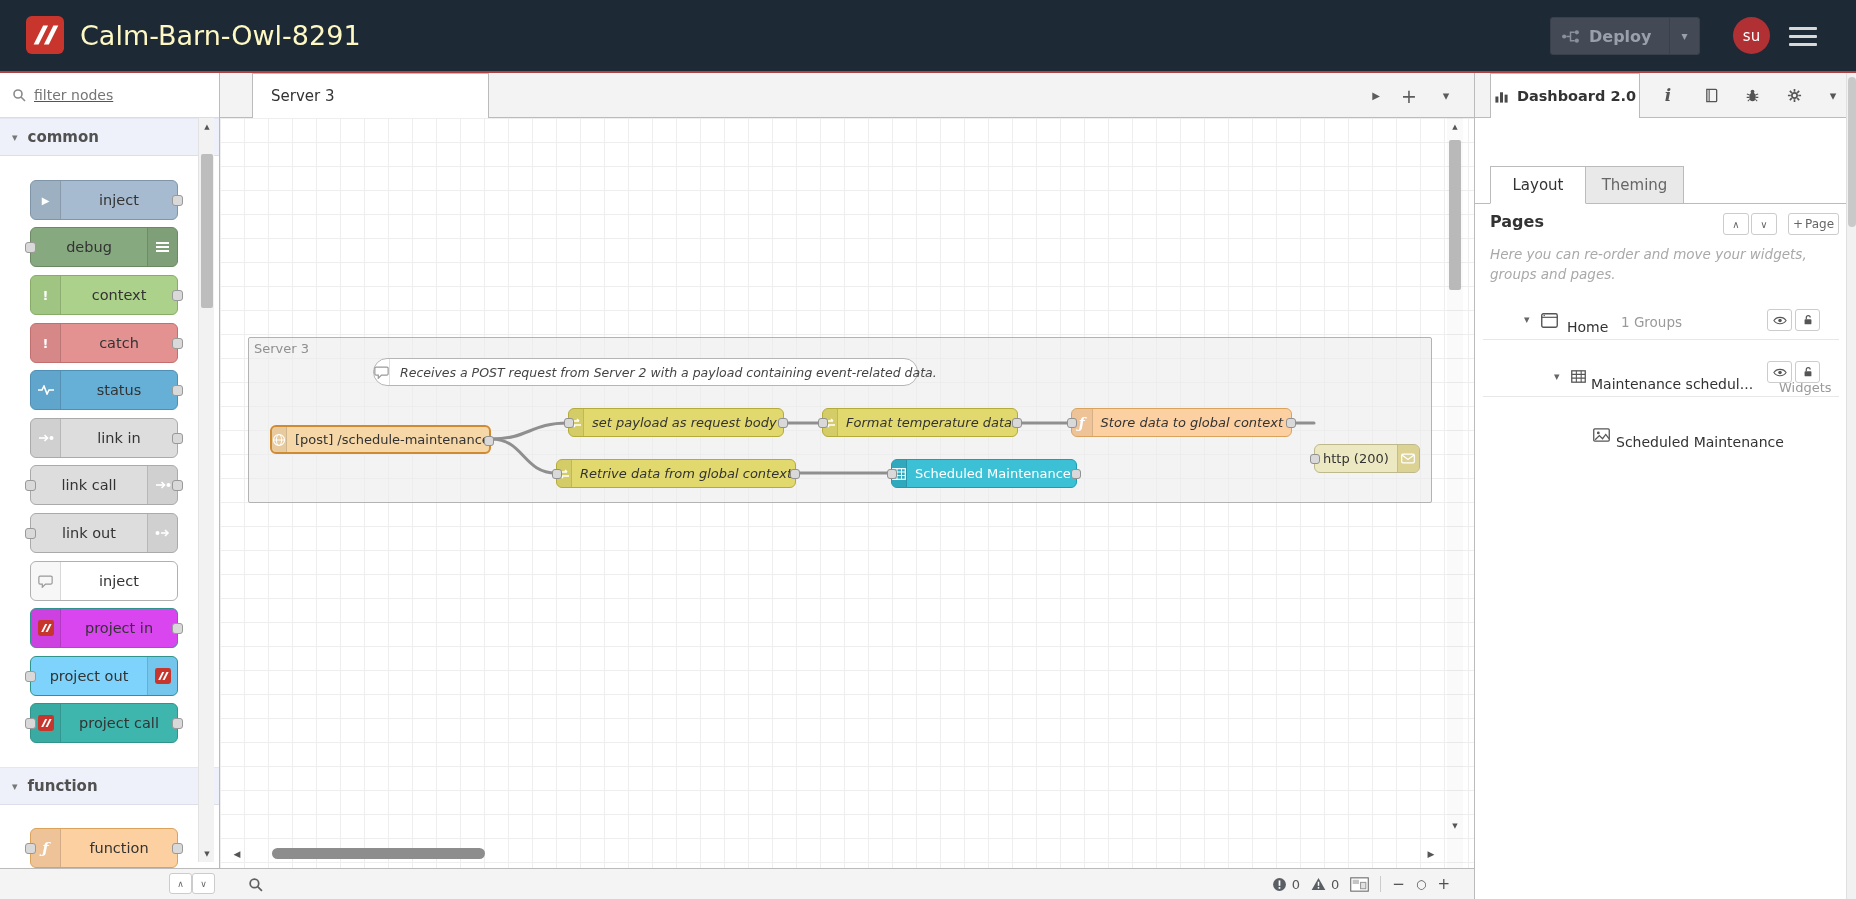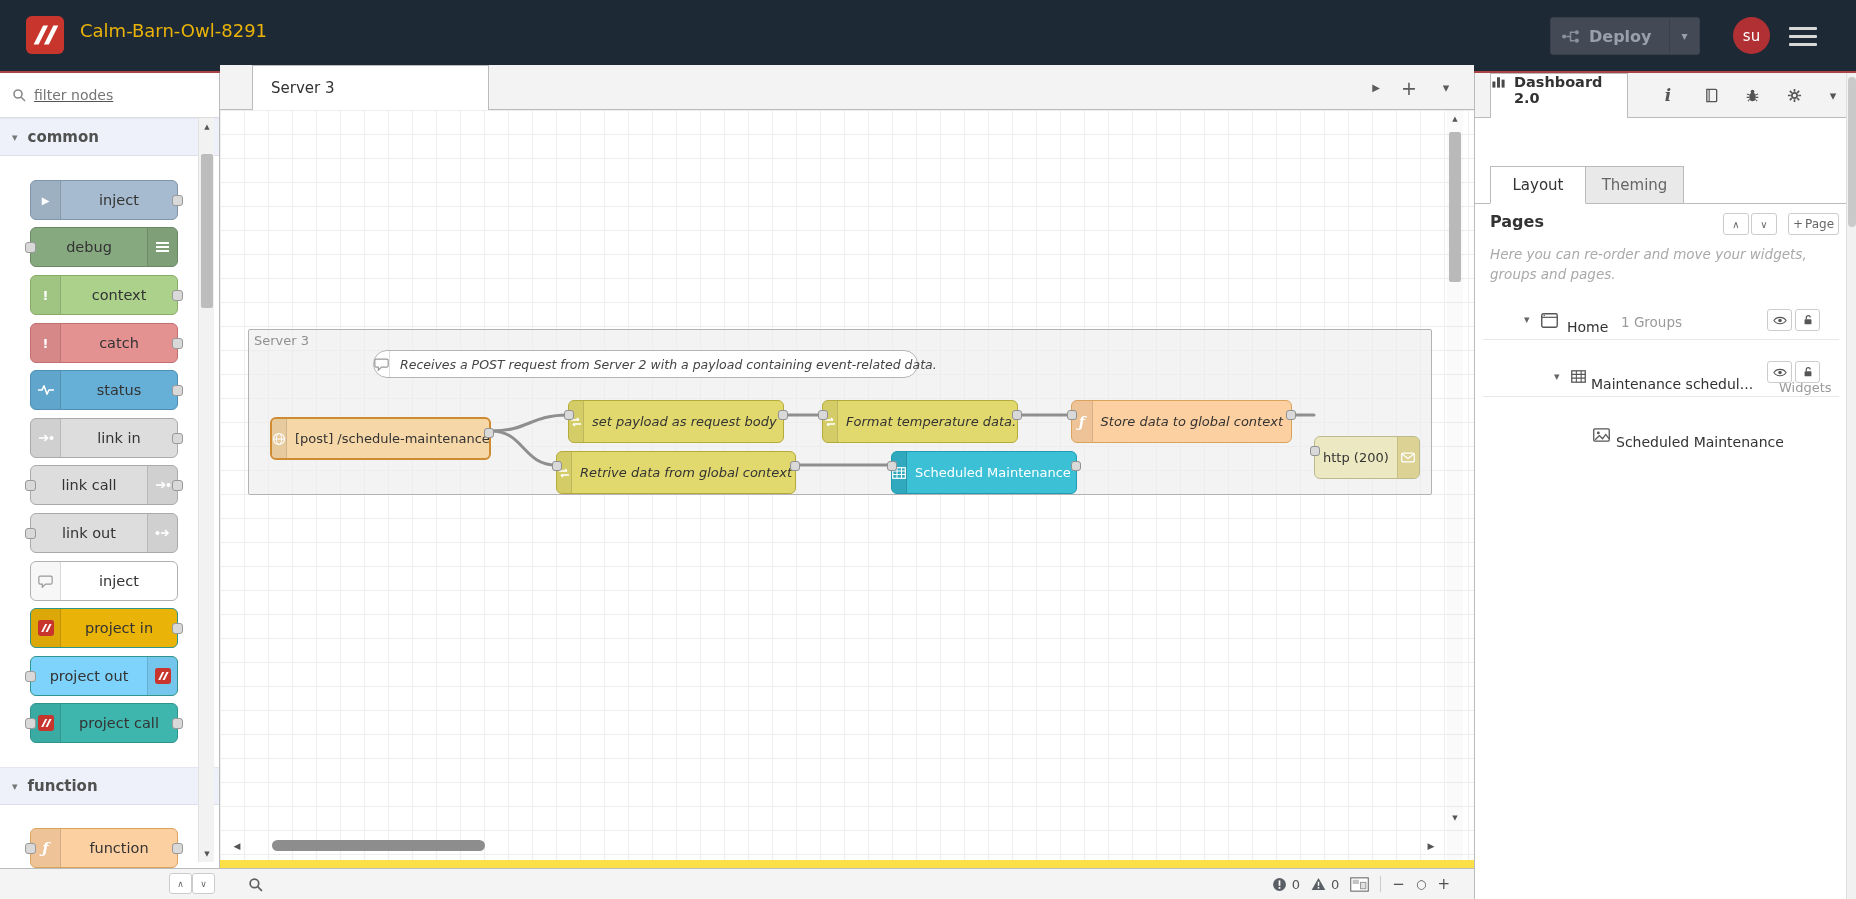--- a/index.html
+++ b/index.html
@@ -2,21 +2,21 @@
 <html><head>
 <meta charset="utf-8">
 <style>
   * { margin:0; padding:0; box-sizing:border-box; }
   html,body { width:1856px; height:899px; overflow:hidden; background:#fff;
     font-family:"DejaVu Sans","Liberation Sans",sans-serif; }
 
   
   .hdr { position:absolute; left:0; top:0; width:1856px; height:71px; background:#1e2936; }
   .logo { position:absolute; left:26px; top:16px; width:38px; height:38px; }
-  .app-title { position:absolute; left:80px; top:20px; color:#eab308; font-size:18px; }
+  .app-title { position:absolute; left:80px; top:20px; color:#fef9c3; font-size:27px; }
   .redline { position:absolute; left:0; top:71px; width:1856px; height:2px; background:#aa4444; }
   .deploy { position:absolute; left:1550px; top:17px; width:150px; height:38px; background:#434a56;
     border:1px solid #39404c; border-radius:3px; display:flex; align-items:center;
     color:#99a0ac; font-weight:bold; font-size:16px; cursor:default; }
   .dep-icon { margin:0 9px 0 10px; display:flex; }
   .dep-caret { margin-left:auto; width:30px; height:100%; border-left:1px solid #39404c;
     display:flex; align-items:center; justify-content:center; font-size:12px; }
   .avatar { position:absolute; left:1733px; top:17px; width:37px; height:37px; border-radius:50%;
     background:#b03034; color:#fff; display:flex; align-items:center; justify-content:center; font-size:15px; }
   .burger { position:absolute; left:1789px; top:27px; width:28px; cursor:pointer; }
@@ -44,36 +44,36 @@
     border-radius:3px; top:14px; }
   .pport.l { left:-6px; } .pport.r { right:-6px; }
   .bars i { display:block; width:13px; height:2px; background:#fff; margin:2px 0; }
   .p-scrolltrack { position:absolute; left:198px; top:45px; width:16px; height:744px; background:#f2f2f2;
     border-left:1px solid #e2e2e2; }
   .sarrow { position:absolute; left:0; width:16px; height:17px; display:flex; align-items:center;
     justify-content:center; font-size:7px; color:#555; cursor:pointer; }
   .p-thumb { position:absolute; left:2px; top:36px; width:12px; height:154px; background:#bdbdbd; border-radius:2px; cursor:grab; }
 
   
-  .canvas { position:absolute; left:220px; top:65px; width:1254px; height:826px; background:#fde047; }
+  .canvas { position:absolute; left:220px; top:73px; width:1254px; height:826px; background:#fde047; }
   .tabbar { position:absolute; left:0; top:0; width:1254px; height:45px; background:#f3f3f3; border-bottom:1px solid #bbb; }
   .tab-active { position:absolute; left:32px; top:0; width:237px; height:45px; background:#fff;
     border:1px solid #bbb; border-bottom:0; line-height:44px; padding-left:18px; font-size:15px; color:#333; cursor:default; }
   .tb-btn { position:absolute; top:0; height:45px; width:28px; display:flex; align-items:center;
     justify-content:center; color:#5c5c5c; cursor:pointer; }
   .canvas-body { position:absolute; left:0; top:45px; width:1254px; height:750px; overflow:hidden;
     background-color:#fff;
     background-image:linear-gradient(#eeeeee 1px, transparent 1px),
                      linear-gradient(90deg,#eeeeee 1px, transparent 1px);
     background-size:24px 24px; }
   .group { position:absolute; left:28px; top:219px; width:1184px; height:166px;
     background:rgba(236,236,236,0.65); border:1px solid #b3b3b3; border-radius:2px; z-index:1; }
   .group-label { position:absolute; left:5px; top:3px; font-size:13px; color:#8f8f8f; }
   .wires { position:absolute; left:0; top:0; z-index:2; }
-  .fnode { position:absolute; height:43px; border:1px solid; border-radius:6px; display:flex;
+  .fnode { position:absolute; height:29px; border:1px solid; border-radius:6px; display:flex;
     align-items:center; font-size:13px; color:#333; z-index:3; cursor:move; }
   .ficon { width:30px; height:100%; display:flex; align-items:center; justify-content:center;
     background:rgba(0,0,0,0.06); border-right:1px solid rgba(0,0,0,0.1); border-radius:5px 0 0 5px; color:#fff; }
   .fnode.iconR .ficon { order:3; border-right:0; border-left:1px solid rgba(0,0,0,0.1); border-radius:0 5px 5px 0; }
   .flabel { flex:1; padding:0 8px; white-space:nowrap; }
   .fport { position:absolute; width:10px; height:10px; background:#d9d9d9; border:1px solid #919191;
     border-radius:3px; top:9px; }
   .fport.l { left:-5px; } .fport.r { right:-5px; }
   .comment-node { position:absolute; left:153px; top:240px; width:545px; height:28px; background:#fff;
     border:1px solid #b5b5b5; border-radius:14px; display:flex; align-items:center; z-index:3; }
@@ -95,22 +95,22 @@
     align-items:center; justify-content:center; cursor:pointer; }
   .fs-right { position:absolute; right:24px; top:0; height:30px; display:flex; align-items:center;
     gap:11px; color:#4f4f4f; font-size:14px; }
   .fs-right .cnt { font-size:13px; color:#555; margin-left:-6px; }
   .fs-div { width:1px; height:16px; background:#ccc; }
   .fs-zoom { cursor:pointer; font-size:15px; }
 
   
   .sidebar { position:absolute; left:1474px; top:73px; width:372px; height:826px; background:#fff; border-left:1px solid #bbb; }
   .sb-tabbar { position:absolute; left:0; top:0; width:371px; height:45px; background:#f3f3f3; border-bottom:1px solid #bbb; }
-  .sb-tab-active { position:absolute; left:15px; top:0; height:45px; width:138px; background:#fff;
-    border:1px solid #bbb; border-bottom:0; display:flex; align-items:flex-start; justify-content:center;
+  .sb-tab-active { position:absolute; left:15px; top:0; height:45px; width:150px; background:#fff;
+    border:1px solid #bbb; border-bottom:0; display:flex; align-items:center; justify-content:center;
     gap:8px; font-size:14.5px; font-weight:bold; color:#333; cursor:default; }
   .sb-icon-tab { position:absolute; top:0; height:44px; width:38px; display:flex; align-items:center;
     justify-content:center; color:#555; cursor:pointer; }
   .sb-row1 { position:absolute; left:0; top:47px; width:371px; height:35px; }
   .sb-dash-name { position:absolute; left:15px; top:6px; font-size:17px; color:#3f3f3f; }
   .sb-btn { position:absolute; top:3px; height:26px; background:#fff; border:1px solid #c3c3c3; border-radius:3px;
     display:flex; align-items:center; justify-content:center; gap:6px; font-size:12.5px; color:#555; cursor:pointer; }
   .sb-tabs2-line { position:absolute; left:0; top:130px; width:371px; height:1px; background:#bbb; }
   .sb-tab2 { position:absolute; top:93px; height:38px; display:flex; align-items:center; justify-content:center;
     font-size:15px; cursor:pointer; }
@@ -261,21 +261,21 @@
 
   <div class="pnode" style="top:488px;background:#ffffff;border-color:#b0b0b0;">
     <span class="picon" style="background:rgba(0,0,0,0.03);">
         <svg width="15" height="13" viewBox="0 0 14 12">
           <path d="M2 1h10a1.2 1.2 0 0 1 1.2 1.2v5a1.2 1.2 0 0 1-1.2 1.2H7l-3 3v-3H2A1.2 1.2 0 0 1 .8 7.2v-5A1.2 1.2 0 0 1 2 1Z" fill="none" stroke="#999" stroke-width="1.1"></path>
         </svg>
       </span>
     <span class="plabel">inject</span>
   </div>
 
-  <div class="pnode" style="top:535px;background:#eab308;border-color:#2f948c;align-items:center;">
+  <div class="pnode" style="top:535px;background:#d946ef;border-color:#2f948c;align-items:center;">
     <span class="picon">
         <svg width="16" height="16" viewBox="0 0 20 20">
           <rect width="20" height="20" rx="3" fill="#c7352c"></rect>
           <polygon points="4,15 9,5 11.6,5 6.6,15" fill="#fff"></polygon>
           <polygon points="9.4,15 14.4,5 17,5 12,15" fill="#fff"></polygon>
         </svg>
       </span>
     <span class="plabel">project in</span>
     <span class="pport r"></span>
   </div>

